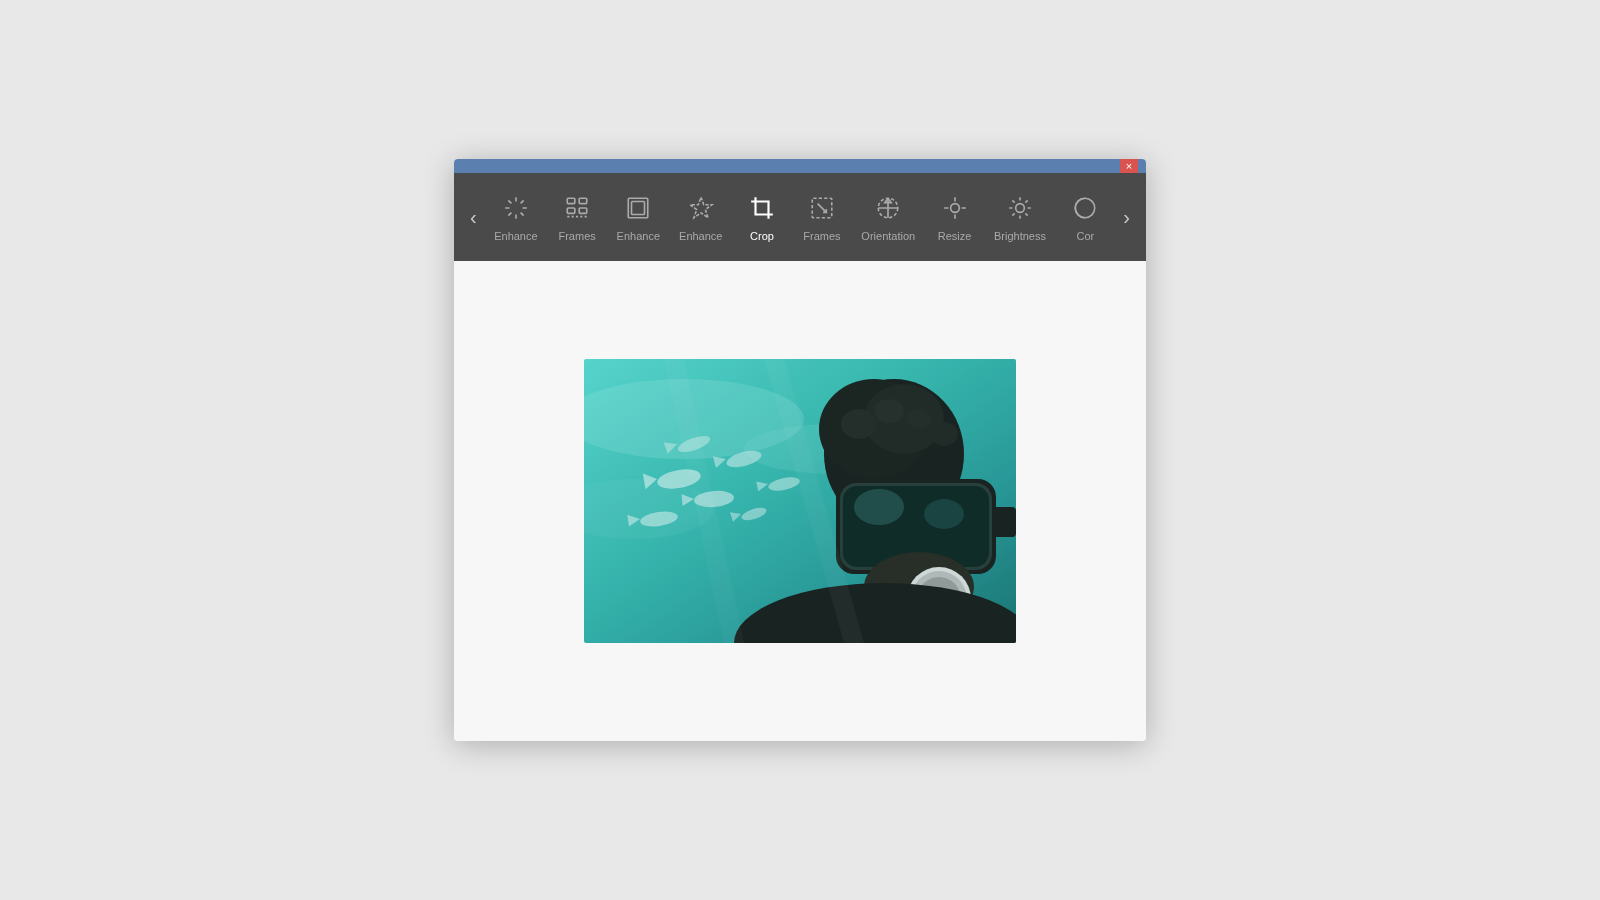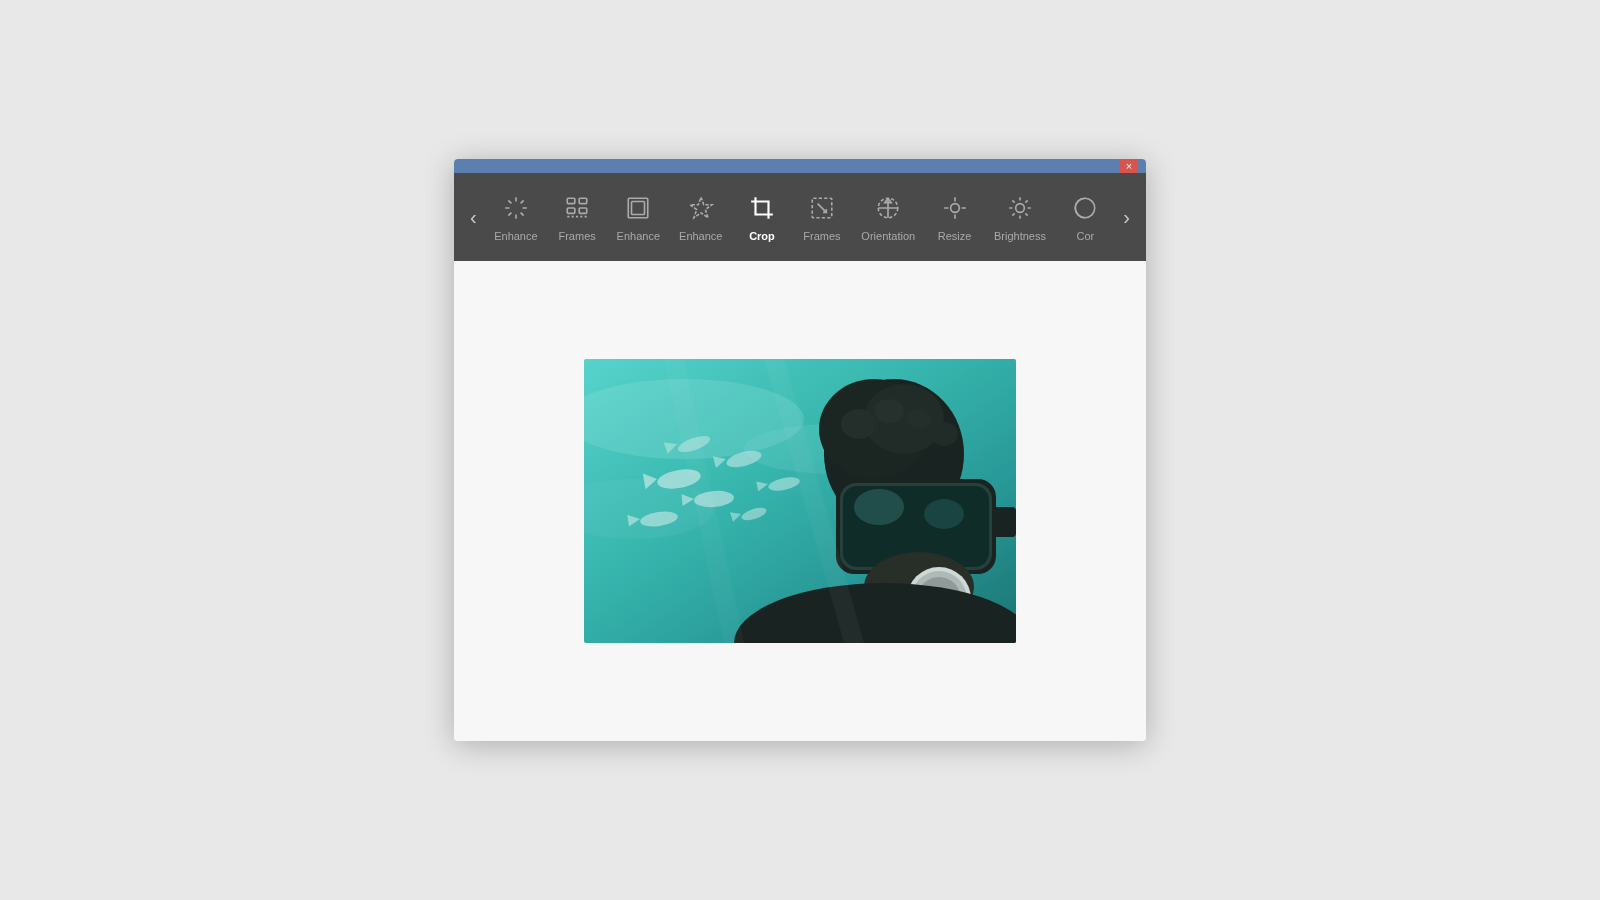--- a/index.html
+++ b/index.html
@@ -206,21 +206,21 @@
         <span class="tool-label">Enhance</span>
       </div>
 
       <div class="toolbar-item active">
         <div class="tool-icon">
           <svg class="icon" viewBox="0 0 24 24" fill="none" stroke="#fff" stroke-width="2">
             <polyline points="6,2 6,18 22,18"></polyline>
             <polyline points="2,6 18,6 18,22"></polyline>
           </svg>
         </div>
-        <span class="tool-label" style="color:#fff;font-weight:bold;">Crop</span>
+        <span class="tool-label" style="color:#fff;">Crop</span>
       </div>
 
       <div class="toolbar-item">
         <div class="tool-icon">
           <svg class="icon" viewBox="0 0 24 24" fill="none" stroke="#aaa" stroke-width="1.5">
             <rect x="3" y="3" width="18" height="18" rx="1" stroke-dasharray="3,2"></rect>
             <line x1="8" y1="8" x2="16" y2="16"></line>
             <polyline points="13,16 16,16 16,13"></polyline>
           </svg>
         </div>

